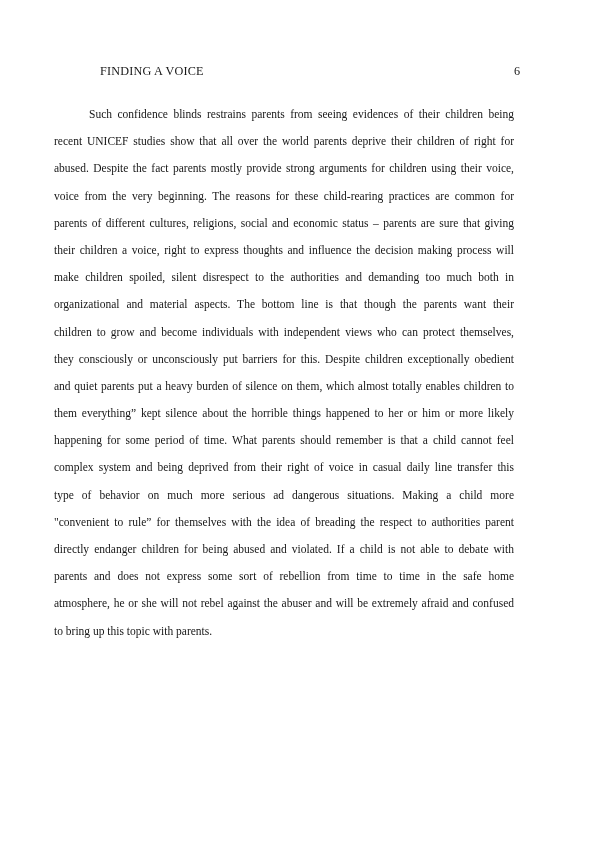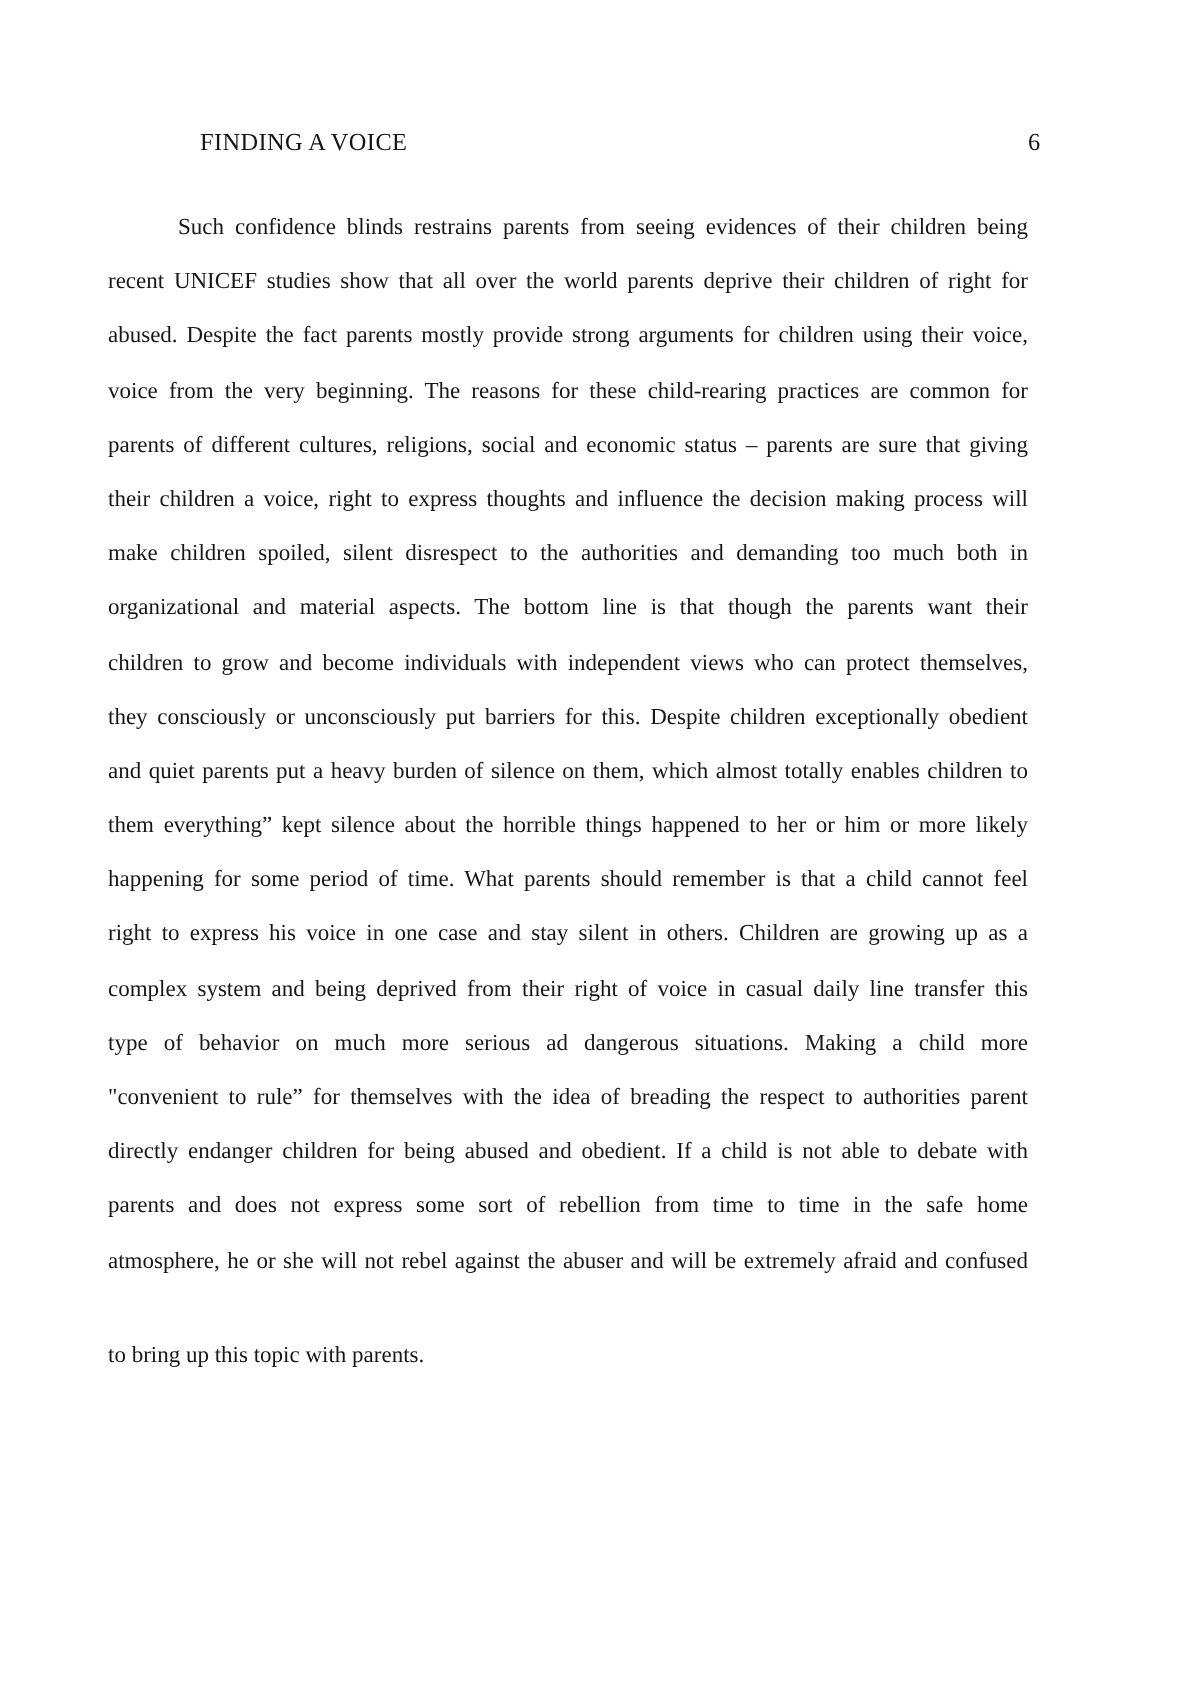--- a/index.html
+++ b/index.html
@@ -52,21 +52,20 @@
     text-align-last: justify;
     white-space: normal;
     overflow: hidden;
   }
   .line.first {
     padding-left: 35px;
     width: 425px;
   }
   .line.last {
     text-align-last: left;
-    margin-top: 20px;
   }
 </style>
 </head>
 <body>
 
 <div class="page">
   <div class="page-header">
     <span class="running-head">FINDING A VOICE</span>
     <span class="page-number">6</span>
   </div>
@@ -77,22 +76,21 @@
     <div class="line">voice from the very beginning. The reasons for these child-rearing practices are common for</div>
     <div class="line">parents of different cultures, religions, social and economic status – parents are sure that giving</div>
     <div class="line">their children a voice, right to express thoughts and influence the decision making process will</div>
     <div class="line">make children spoiled, silent disrespect to the authorities and demanding too much both in</div>
     <div class="line">organizational and material aspects. The bottom line is that though the parents want their</div>
     <div class="line">children to grow and become individuals with independent views who can protect themselves,</div>
     <div class="line">they consciously or unconsciously put barriers for this. Despite children exceptionally obedient</div>
     <div class="line">and quiet parents put a heavy burden of silence on them, which almost totally enables children to</div>
     <div class="line">them everything” kept silence about the horrible things happened to her or him or more likely</div>
     <div class="line">happening for some period of time. What parents should remember is that a child cannot feel</div>
-    <div class="line">right to express his voice in one case and stay silent in others. Children are growing up as a</div>
     <div class="line">complex system and being deprived from their right of voice in casual daily line transfer this</div>
     <div class="line">type of behavior on much more serious ad dangerous situations. Making a child more</div>
     <div class="line">"convenient to rule” for themselves with the idea of breading the respect to authorities parent</div>
-    <div class="line">directly endanger children for being abused and obedient. If a child is not able to debate with</div>
+    <div class="line">directly endanger children for being abused and violated. If a child is not able to debate with</div>
     <div class="line">parents and does not express some sort of rebellion from time to time in the safe home</div>
     <div class="line">atmosphere, he or she will not rebel against the abuser and will be extremely afraid and confused</div>
     <div class="line last">to bring up this topic with parents.</div>
   </div>
 </div>
 
 </body></html>

